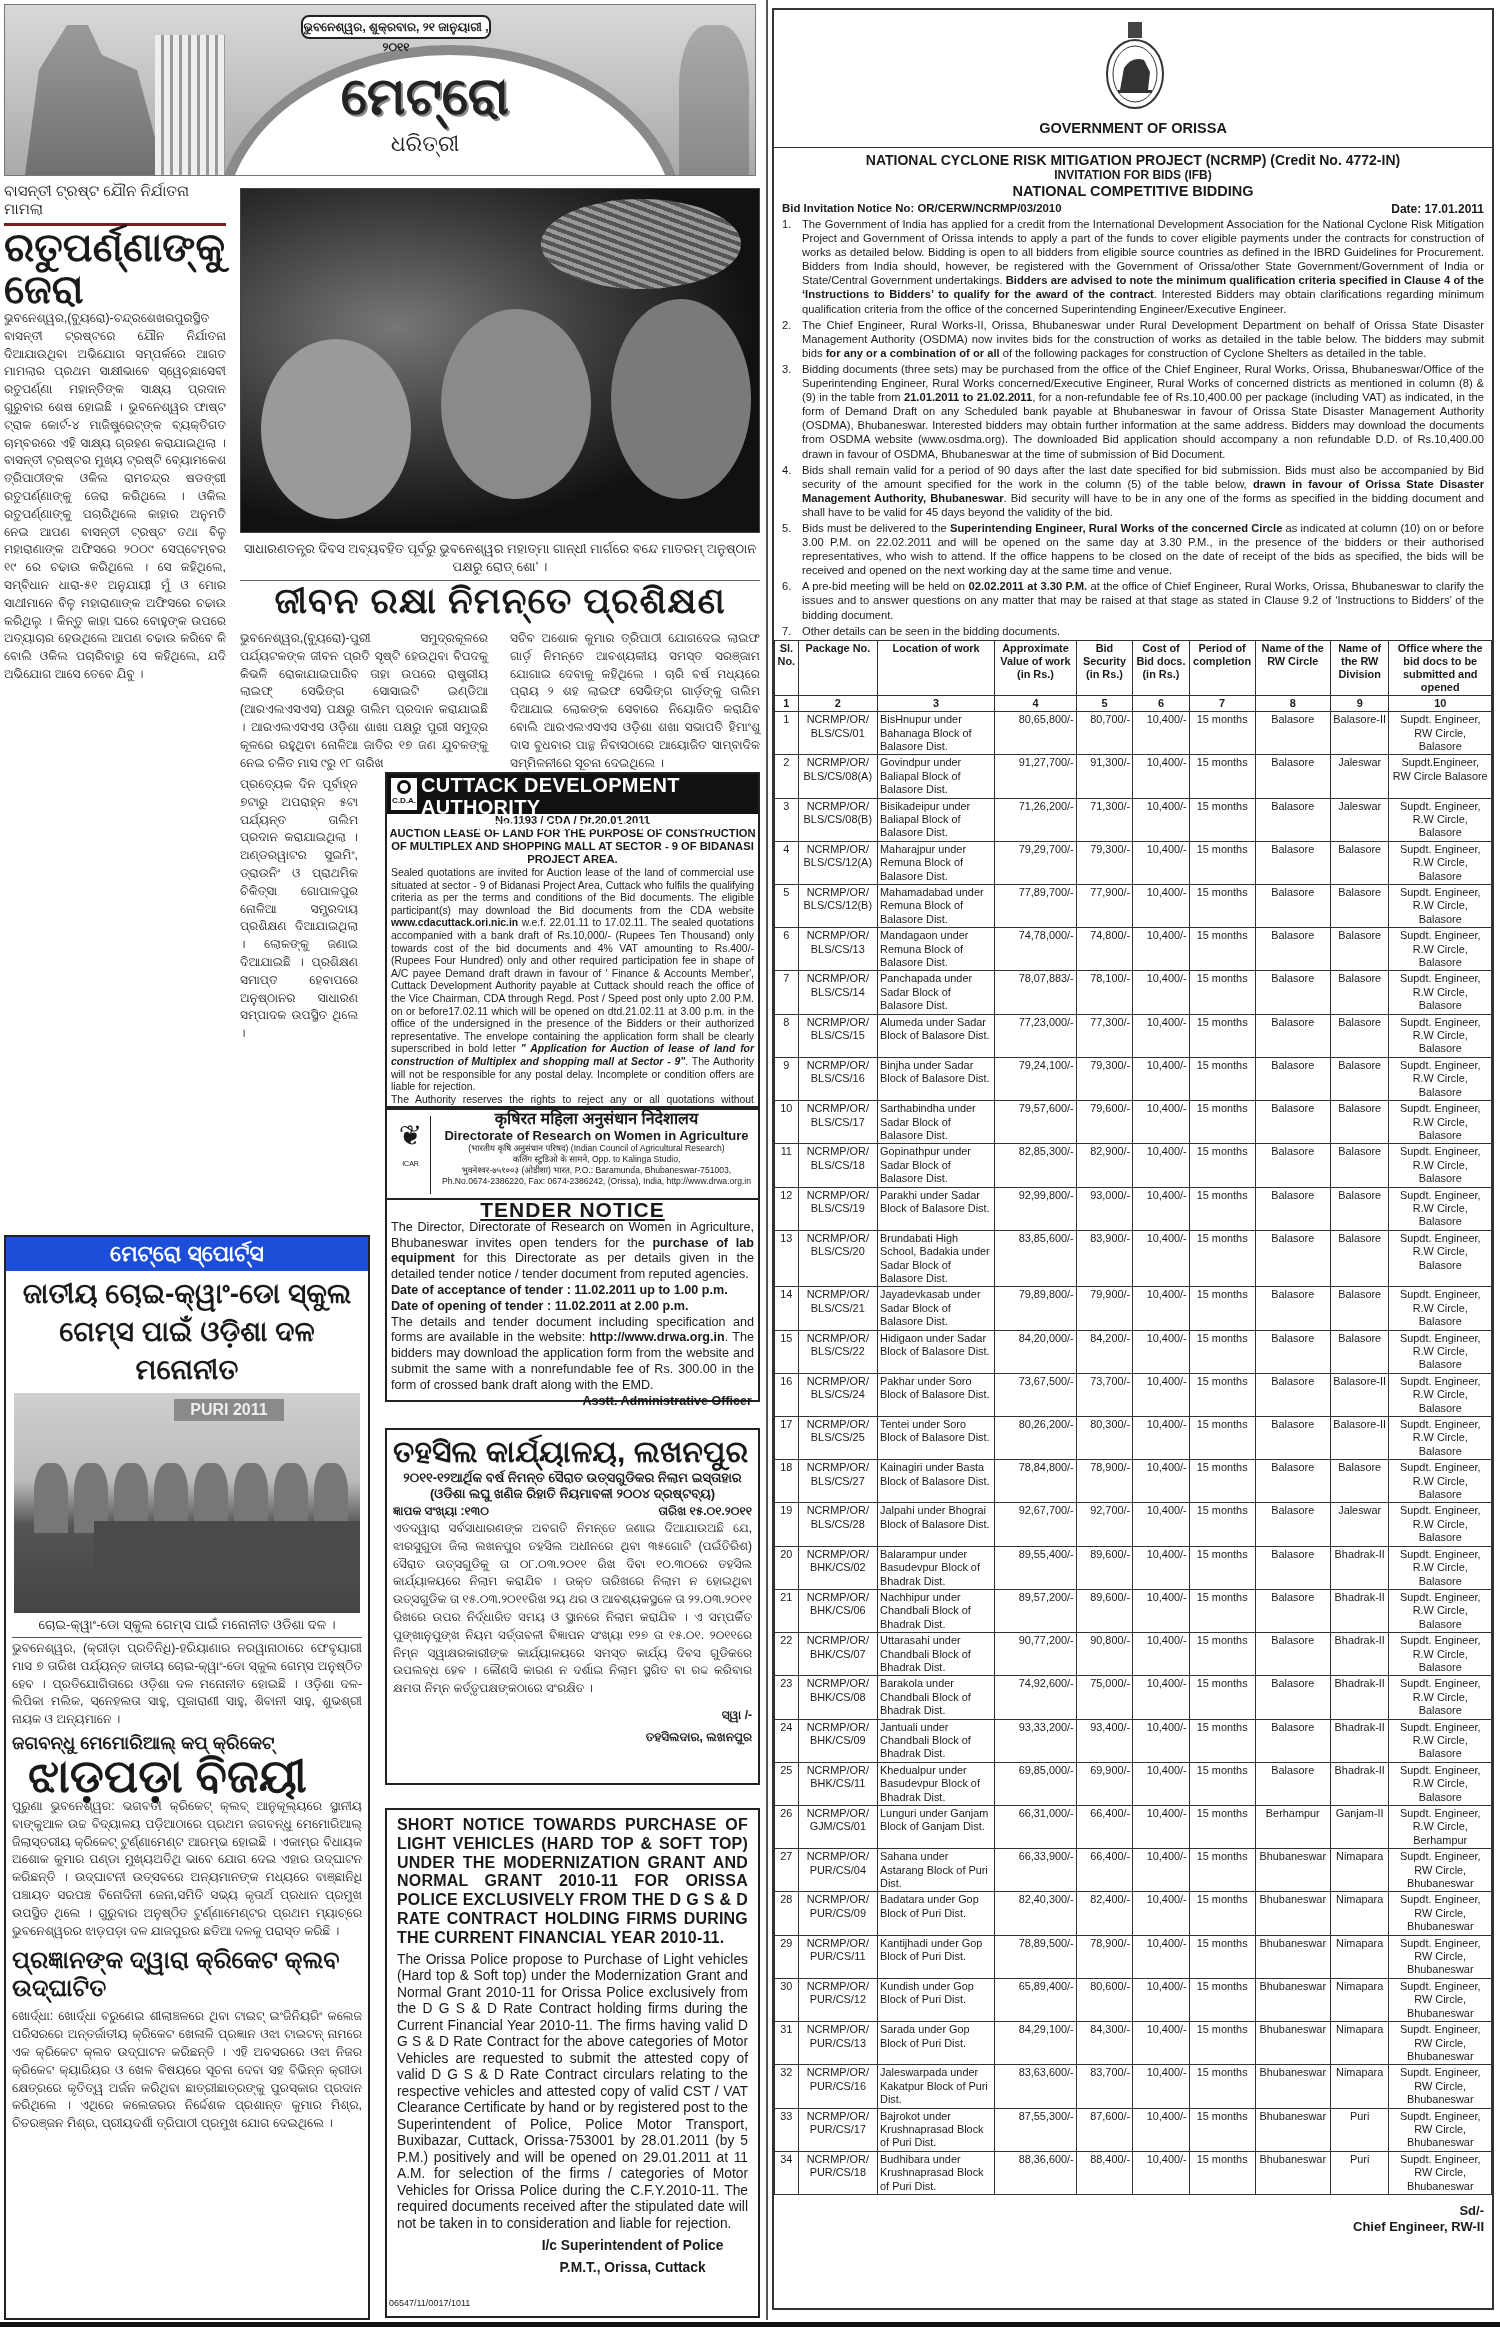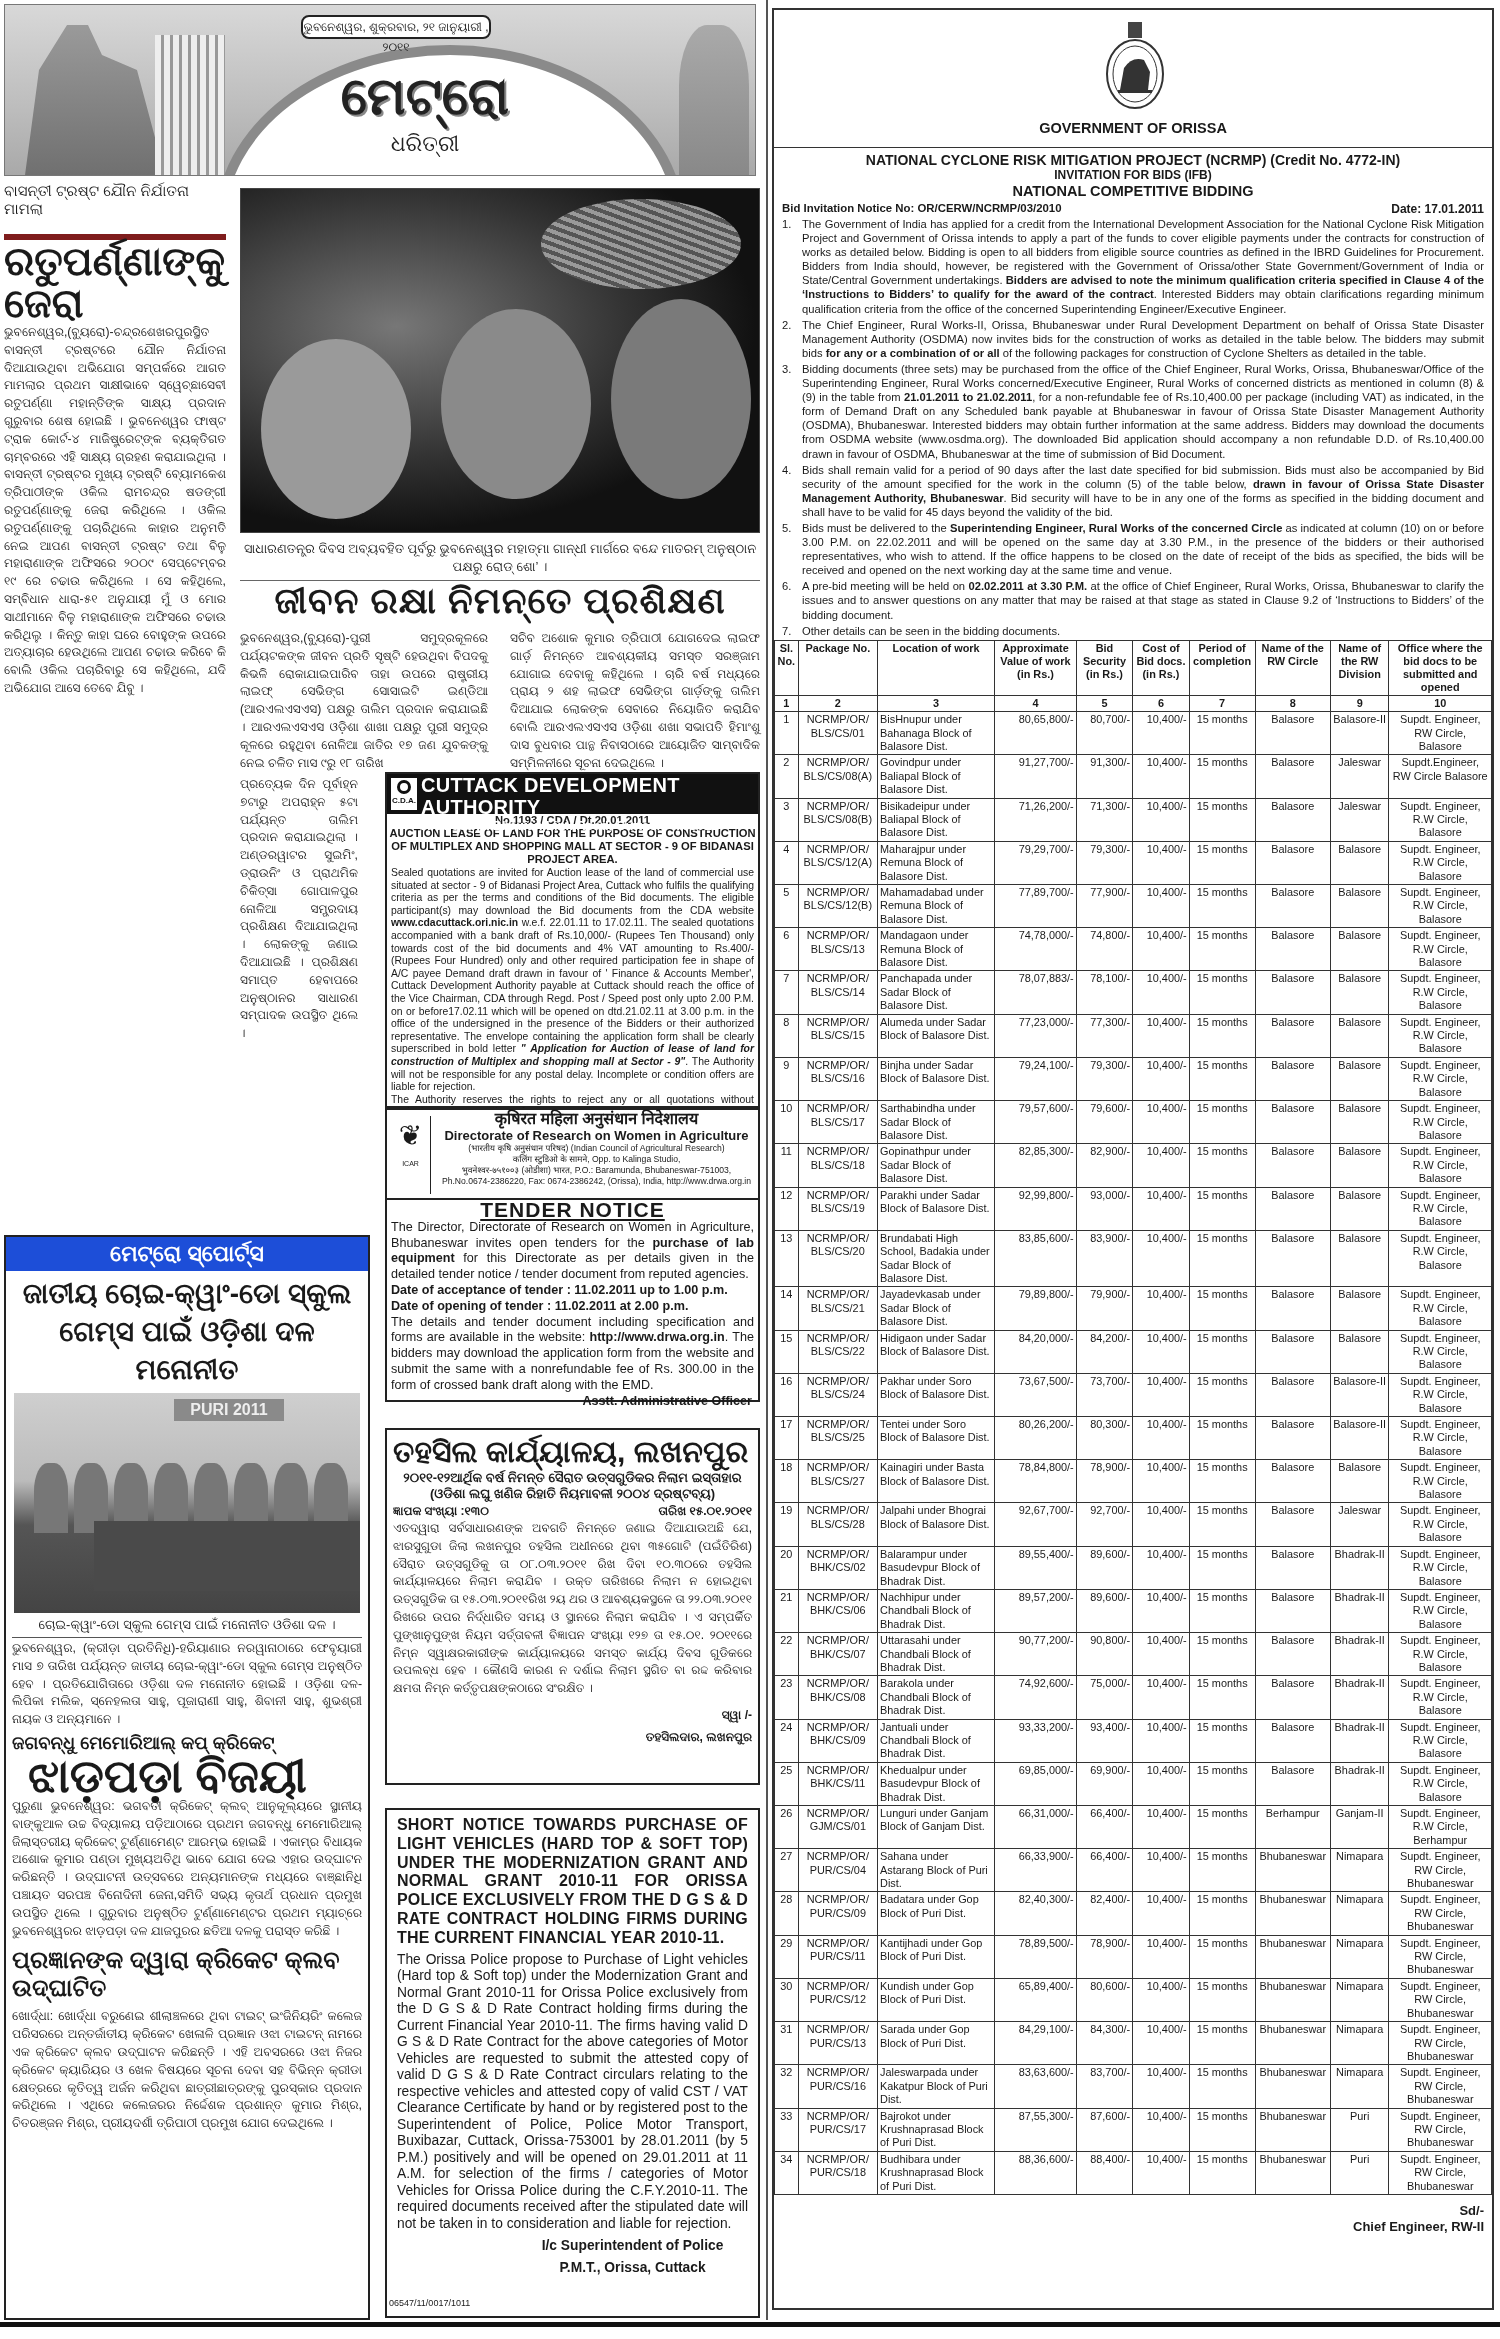--- a/index.html
+++ b/index.html
@@ -4,24 +4,24 @@
 <style>
 *{box-sizing:border-box;margin:0;padding:0}
 body{width:1500px;height:2339px;background:#fff;font-family:"Liberation Sans",sans-serif;color:#1a1a1a;position:relative;overflow:hidden}
 .abs{position:absolute}
 
 #masthead{left:4px;top:4px;width:752px;height:172px;border:1px solid #777;background:linear-gradient(180deg,#d8d8d8,#bdbdbd 60%,#a9a9a9);overflow:hidden}
 #masthead .arch{position:absolute;left:210px;top:40px;width:470px;height:360px;border-radius:50%;border:10px solid #8a8a8a;background:#fff}
 #masthead .temple{position:absolute;left:20px;top:20px;width:140px;height:150px;background:linear-gradient(180deg,#9a9a9a,#707070);clip-path:polygon(30% 0,45% 0,55% 20%,80% 30%,100% 100%,0 100%,10% 30%)}
 #masthead .bldg{position:absolute;left:150px;top:30px;width:70px;height:142px;background:repeating-linear-gradient(90deg,#eee 0 6px,#999 6px 9px)}
 #masthead .dome{position:absolute;right:6px;top:20px;width:70px;height:152px;background:linear-gradient(180deg,#aaa,#888);border-radius:40% 40% 0 0}
-#date-pill{position:absolute;left:296px;top:10px;width:190px;height:24px;border:2px solid #222;border-radius:8px;background:#fff;font-size:12px;text-align:center;line-height:20px;font-weight:normal}
+#date-pill{position:absolute;left:296px;top:10px;width:190px;height:24px;border:2px solid #222;border-radius:8px;background:#fff;font-size:12px;text-align:center;line-height:20px;font-weight:bold}
 #mast-title{position:absolute;left:290px;top:60px;width:260px;text-align:center;font-size:52px;font-weight:bold;color:#222;text-shadow:2px 2px 0 #888;font-family:"DejaVu Serif",serif}
 #mast-sub{position:absolute;left:290px;top:126px;width:260px;text-align:center;font-size:22px;color:#222}
-.kicker{font-size:15px;border-bottom:6px solid #7f1d1d;padding-bottom:16px}
+.kicker{font-size:15px;border-bottom:3px solid #7f1d1d;padding-bottom:5px}
 .big-head{font-size:40px;font-weight:bold;line-height:1.05}
 .odia-body{font-size:12.2px;line-height:17.8px;text-align:justify;color:#222}
 #col1{left:4px;top:182px;width:222px}
 #photo1{left:240px;top:188px;width:520px;height:345px;background:radial-gradient(ellipse at 30% 40%,#777,#333 45%,#111 70%),#222;border:1px solid #444}
 #photo1 .hat{position:absolute;left:300px;top:10px;width:200px;height:90px;border-radius:50%;background:repeating-linear-gradient(20deg,#999 0 4px,#555 4px 8px)}
 #photo1 .face1{position:absolute;left:20px;top:150px;width:150px;height:180px;border-radius:50%;background:#9a9a9a}
 #photo1 .face2{position:absolute;left:200px;top:120px;width:150px;height:190px;border-radius:50%;background:#8a8a8a}
 #photo1 .face3{position:absolute;left:370px;top:110px;width:140px;height:200px;border-radius:50%;background:#7a7a7a}
 #caption1{left:240px;top:540px;width:520px;text-align:center;font-size:13px;line-height:18px;border-bottom:1px solid #666;padding-bottom:4px}
 #head2{left:240px;top:580px;width:520px;font-size:36px;font-weight:bold;text-align:center;letter-spacing:1px}

